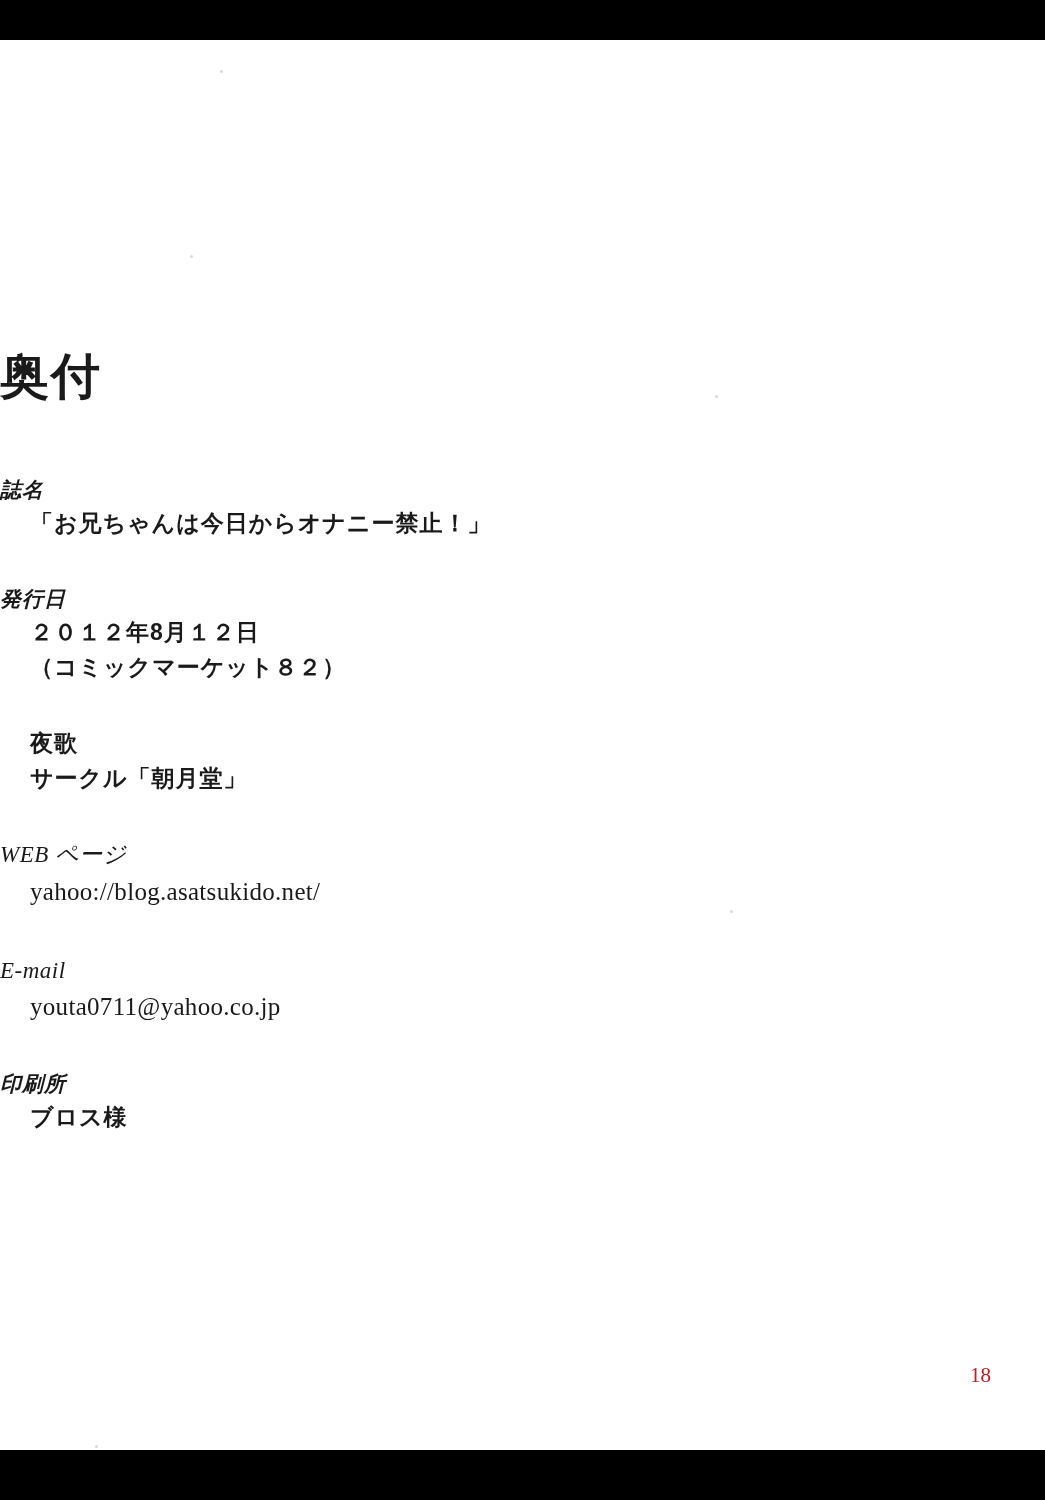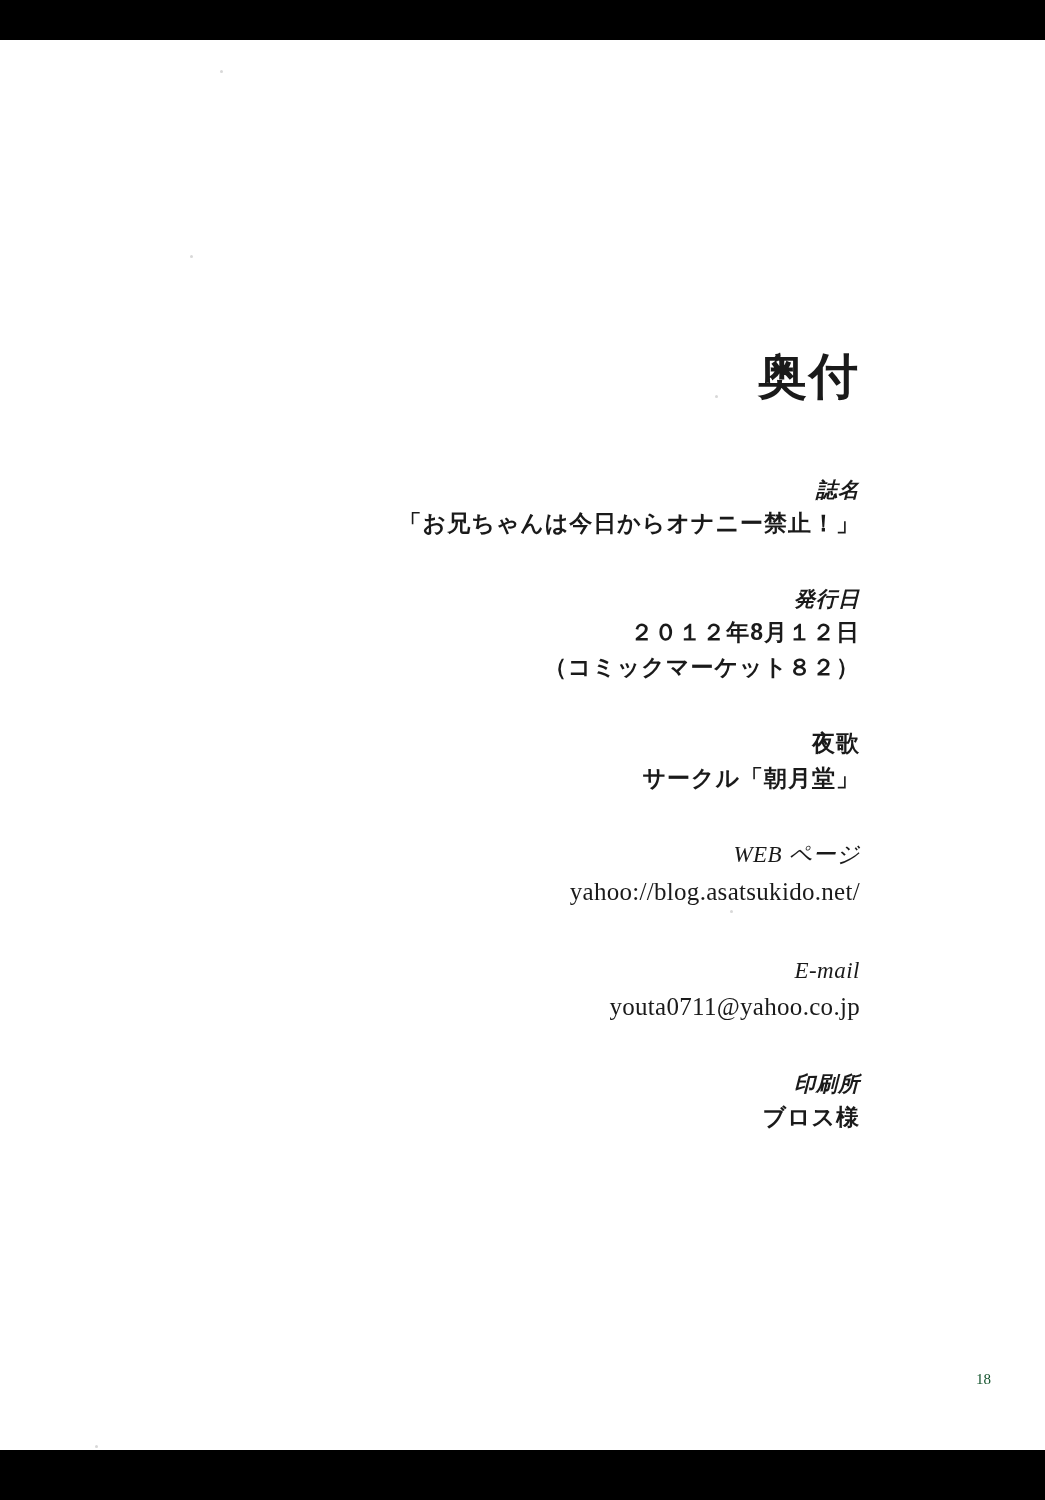--- a/index.html
+++ b/index.html
@@ -21,21 +21,21 @@
     top: 40px;
     width: 1045px;
     height: 1410px;
     background: #ffffff;
   }
   .colophon {
     position: absolute;
     left: 0;
     top: 0;
     width: 860px;
-    text-align: right;
+    text-align: left;
     color: #1a1a1a;
   }
   .colophon-title {
     margin-top: 310px;
     font-size: 49px;
     font-weight: bold;
     letter-spacing: 2px;
     line-height: 1.1;
   }
   .block {
@@ -69,22 +69,22 @@
     font-family: "Liberation Serif", serif;
     letter-spacing: 0.3px;
   }
   .block.title-block {
     margin-top: 70px;
   }
   .page-number {
     position: absolute;
     right: 54px;
     bottom: 62px;
-    font-size: 15px;
-    color: #14532d;
+    font-size: 21px;
+    color: #b91c1c;
     font-family: "Liberation Serif", serif;
   }
   .speck {
     position: absolute;
     background: #d8d8d8;
     width: 3px;
     height: 3px;
     border-radius: 50%;
   }
   .bottom-edge {

